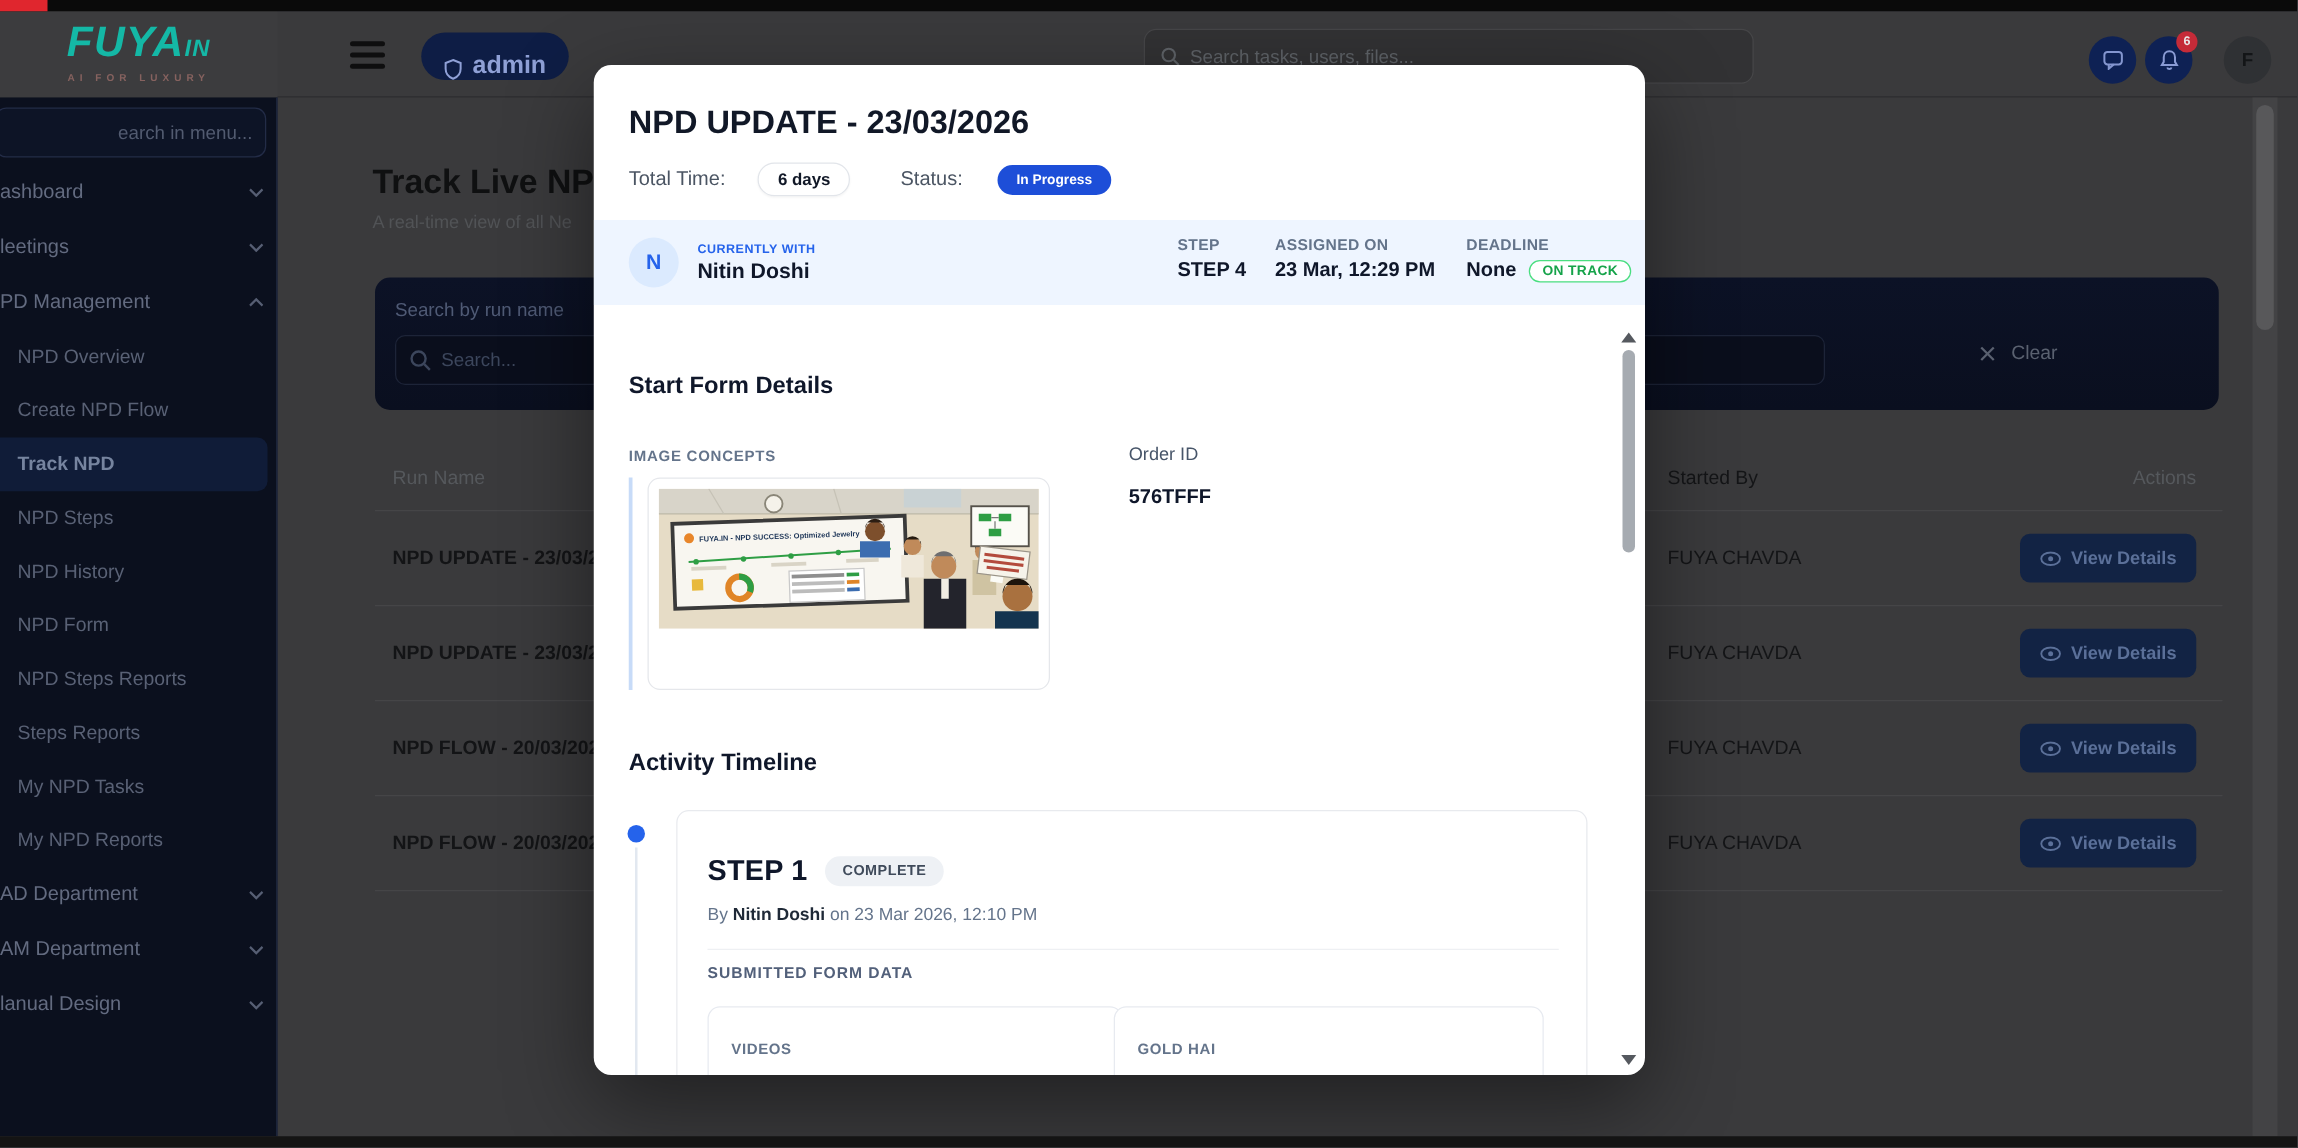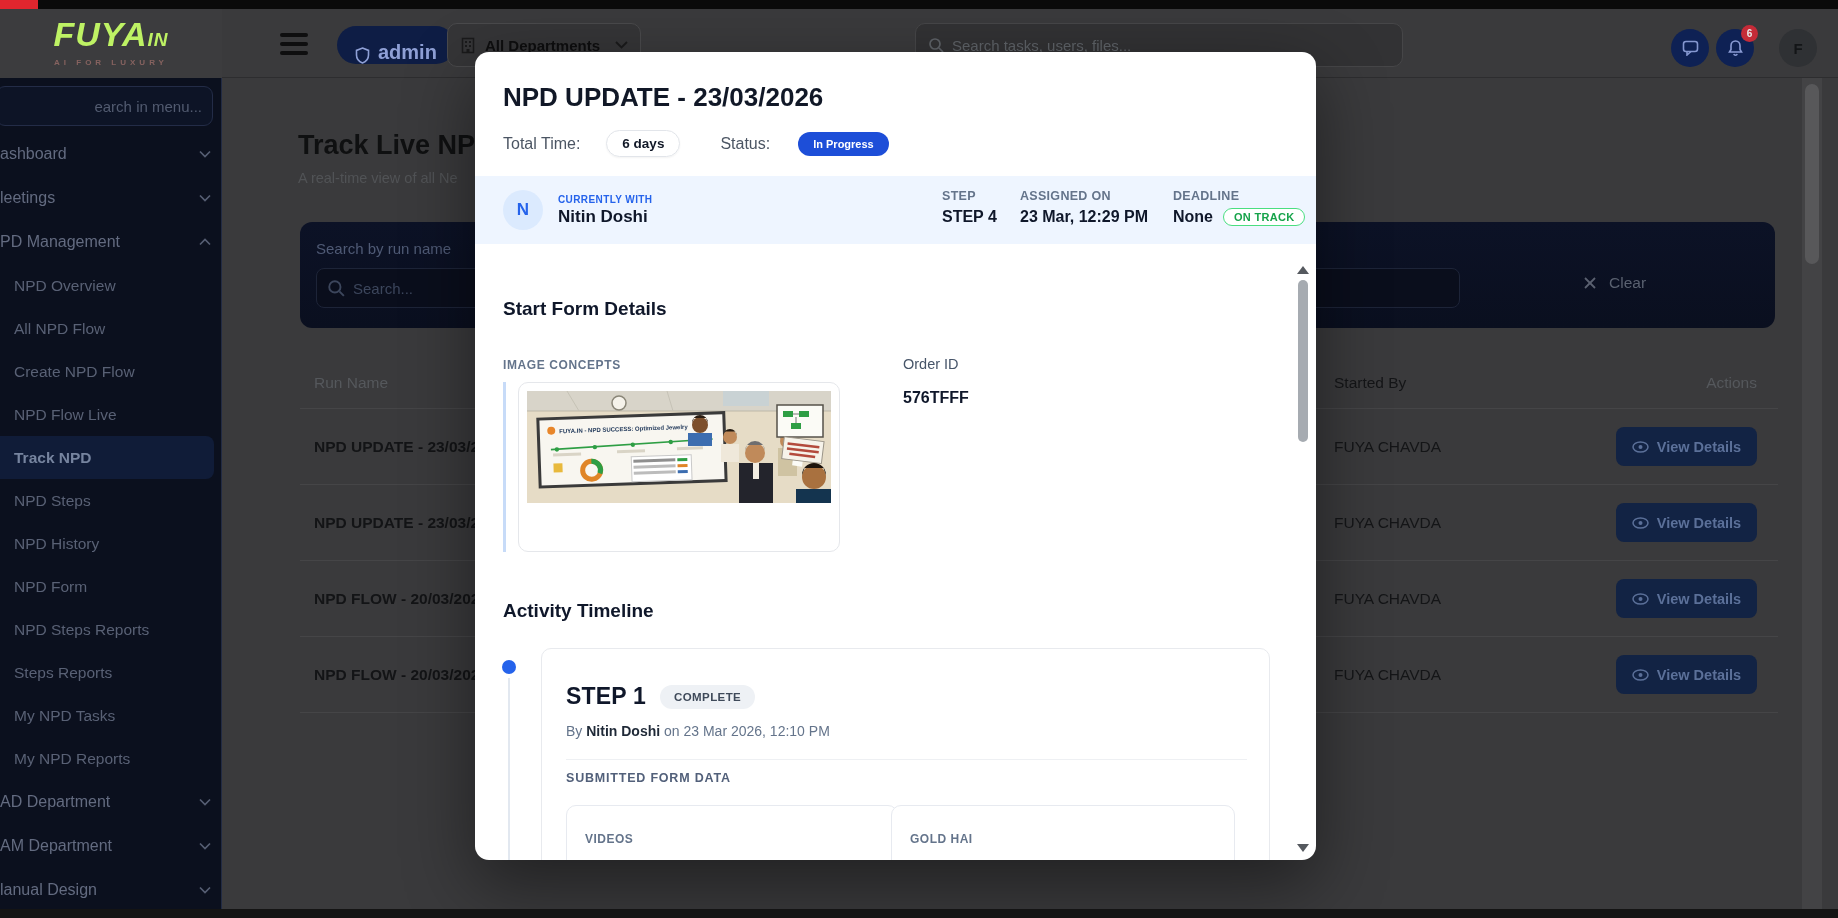--- a/index.html
+++ b/index.html
@@ -10,21 +10,21 @@
   svg { display:block; }
 
   
   .bar-top { left:0; top:0; width:1838px; height:9px; background:#0a0a0a; z-index:40; }
   .bar-top .progress { position:absolute; left:0; top:0; width:38px; height:9px; background:#e0262e; }
   .bar-bottom { left:0; top:909px; width:1838px; height:9px; background:#141414; z-index:40; }
 
   
   .header { left:0; top:9px; width:1838px; height:69px; background:#3a3a3c; border-bottom:1px solid #2d2d2f; z-index:1; }
   .logo-wrap { position:absolute; left:0; top:0; width:222px; height:69px; background:#3c3c3e; padding-top:8px; text-align:center; }
-  .logo-line { color:#bef264; font-weight:bold; font-style:italic; letter-spacing:1px; line-height:34px; }
+  .logo-line { color:#14b8a6; font-weight:bold; font-style:italic; letter-spacing:1px; line-height:34px; }
   .logo-brand { font-size:34px; }
   .logo-suffix { font-size:19px; }
   .logo-tag { font-size:8px; letter-spacing:4px; color:#86625f; font-weight:bold; }
   .hamburger { position:absolute; left:280px; top:24px; width:28px; cursor:pointer; }
   .hamburger div { height:3.5px; background:#0e0e0f; border-radius:2px; margin-bottom:5.5px; }
   .admin-pill { position:absolute; left:337px; top:17px; height:38px; padding:0 18px; border-radius:19px; background:#0e1d45; color:#8fa0d6; font-size:20px; font-weight:bold; display:flex; align-items:flex-end; gap:8px; }
   .dept-box { position:absolute; left:447px; top:14px; width:194px; height:44px; border-radius:10px; background:#353537; border:1px solid #4a4a4c; color:#0e0e0f; font-size:15px; font-weight:bold; display:flex; align-items:center; gap:9px; padding:0 12px; }
   .dept-box .chev { margin-left:auto; }
   .hd-search { position:absolute; left:915px; top:14px; width:488px; height:44px; border-radius:10px; background:#323234; border:1px solid #464648; display:flex; align-items:center; padding:0 12px; gap:8px; color:#5f6368; }
   .hd-search input { flex:1; background:transparent; border:none; outline:none; font-size:15px; color:#8a8d91; font-family:inherit; }
@@ -126,34 +126,20 @@
         <div></div>
         <div></div>
         <div></div>
       </div>
     <div class="admin-pill">
       <svg width="15" height="17" viewBox="0 0 15 17">
           <path d="M7.5 1 L13.5 3.4 V8 C13.5 12 10.8 14.8 7.5 16 C4.2 14.8 1.5 12 1.5 8 V3.4 Z" fill="none" stroke="#8fa0d6" stroke-width="1.6"></path>
         </svg>
       <span>admin</span>
     </div>
-    <div class="dept-box">
-      <svg width="16" height="17" viewBox="0 0 16 17">
-          <rect x="2.5" y="1.5" width="11" height="14" fill="none" stroke="#1a1a1b" stroke-width="1.5"></rect>
-          <rect x="5" y="4" width="2" height="2" fill="#1a1a1b"></rect>
-          <rect x="9" y="4" width="2" height="2" fill="#1a1a1b"></rect>
-          <rect x="5" y="8" width="2" height="2" fill="#1a1a1b"></rect>
-          <rect x="9" y="8" width="2" height="2" fill="#1a1a1b"></rect>
-          <rect x="6.5" y="12" width="3" height="3.5" fill="#1a1a1b"></rect>
-        </svg>
-      <span>All Departments</span>
-      <svg class="chev" width="13" height="8" viewBox="0 0 13 8">
-          <polyline points="1,1 6.5,6.5 12,1" fill="none" stroke="#1a1a1b" stroke-width="1.8"></polyline>
-        </svg>
-    </div>
     <div class="hd-search">
       <svg width="16" height="16" viewBox="0 0 16 16">
           <circle cx="7" cy="7" r="5" fill="none" stroke="#5f6368" stroke-width="1.7"></circle>
           <line x1="11" y1="11" x2="15" y2="15" stroke="#5f6368" stroke-width="1.7"></line>
         </svg>
       <input type="text" placeholder="Search tasks, users, files..." style="">
     </div>
     <div class="hd-circle" style="left:1671px">
       <svg width="17" height="16" viewBox="0 0 17 16">
           <rect x="1.5" y="1.5" width="14" height="10" rx="2.5" fill="none" stroke="#8496cf" stroke-width="1.6"></rect>
@@ -190,27 +176,21 @@
       <li class="nav-top">
           <span>PD Management</span>
           <svg class="chev" width="12" height="8" viewBox="0 0 12 8">
             <polyline points="1,6.5 6,1.5 11,6.5" fill="none" stroke="currentColor" stroke-width="1.7"></polyline>
           </svg>
         </li>
       <li class="nav-sub">
           <span>NPD Overview</span>
         </li>
       <li class="nav-sub">
-          <span>All NPD Flow</span>
-        </li>
-      <li class="nav-sub">
           <span>Create NPD Flow</span>
-        </li>
-      <li class="nav-sub">
-          <span>NPD Flow Live</span>
         </li>
       <li class="nav-sub active">
           <span>Track NPD</span>
         </li>
       <li class="nav-sub">
           <span>NPD Steps</span>
         </li>
       <li class="nav-sub">
           <span>NPD History</span>
         </li>

